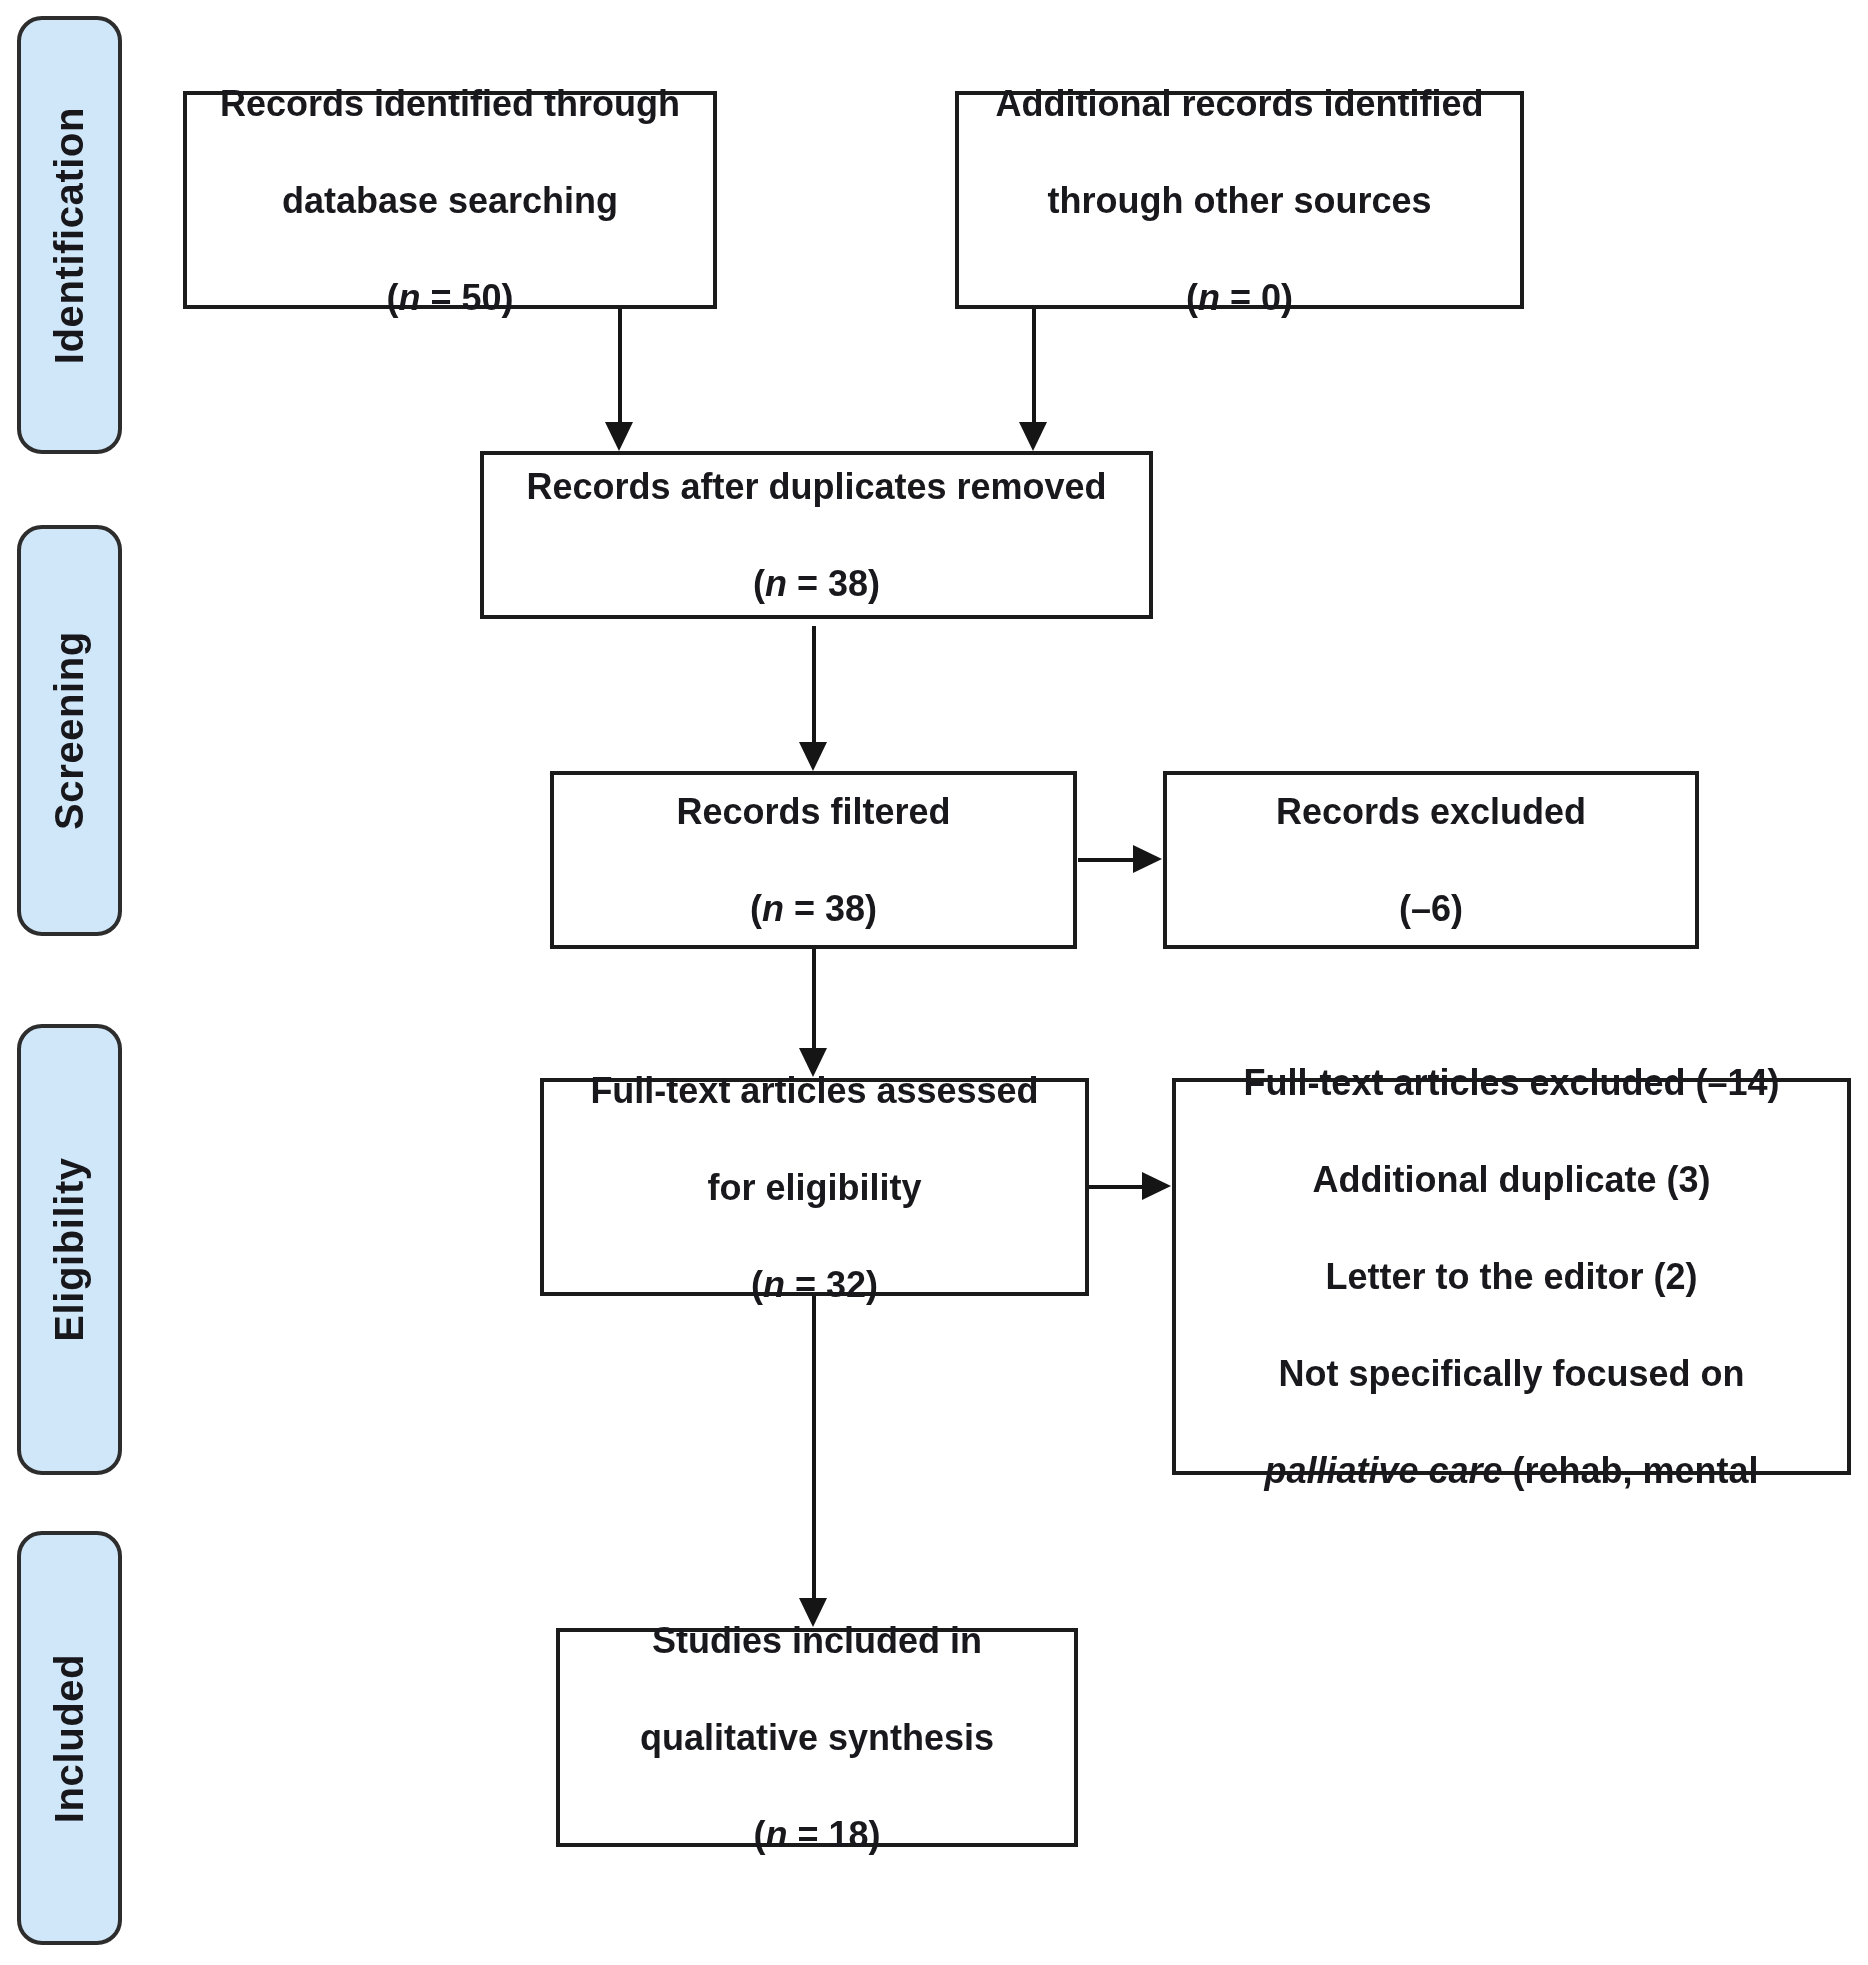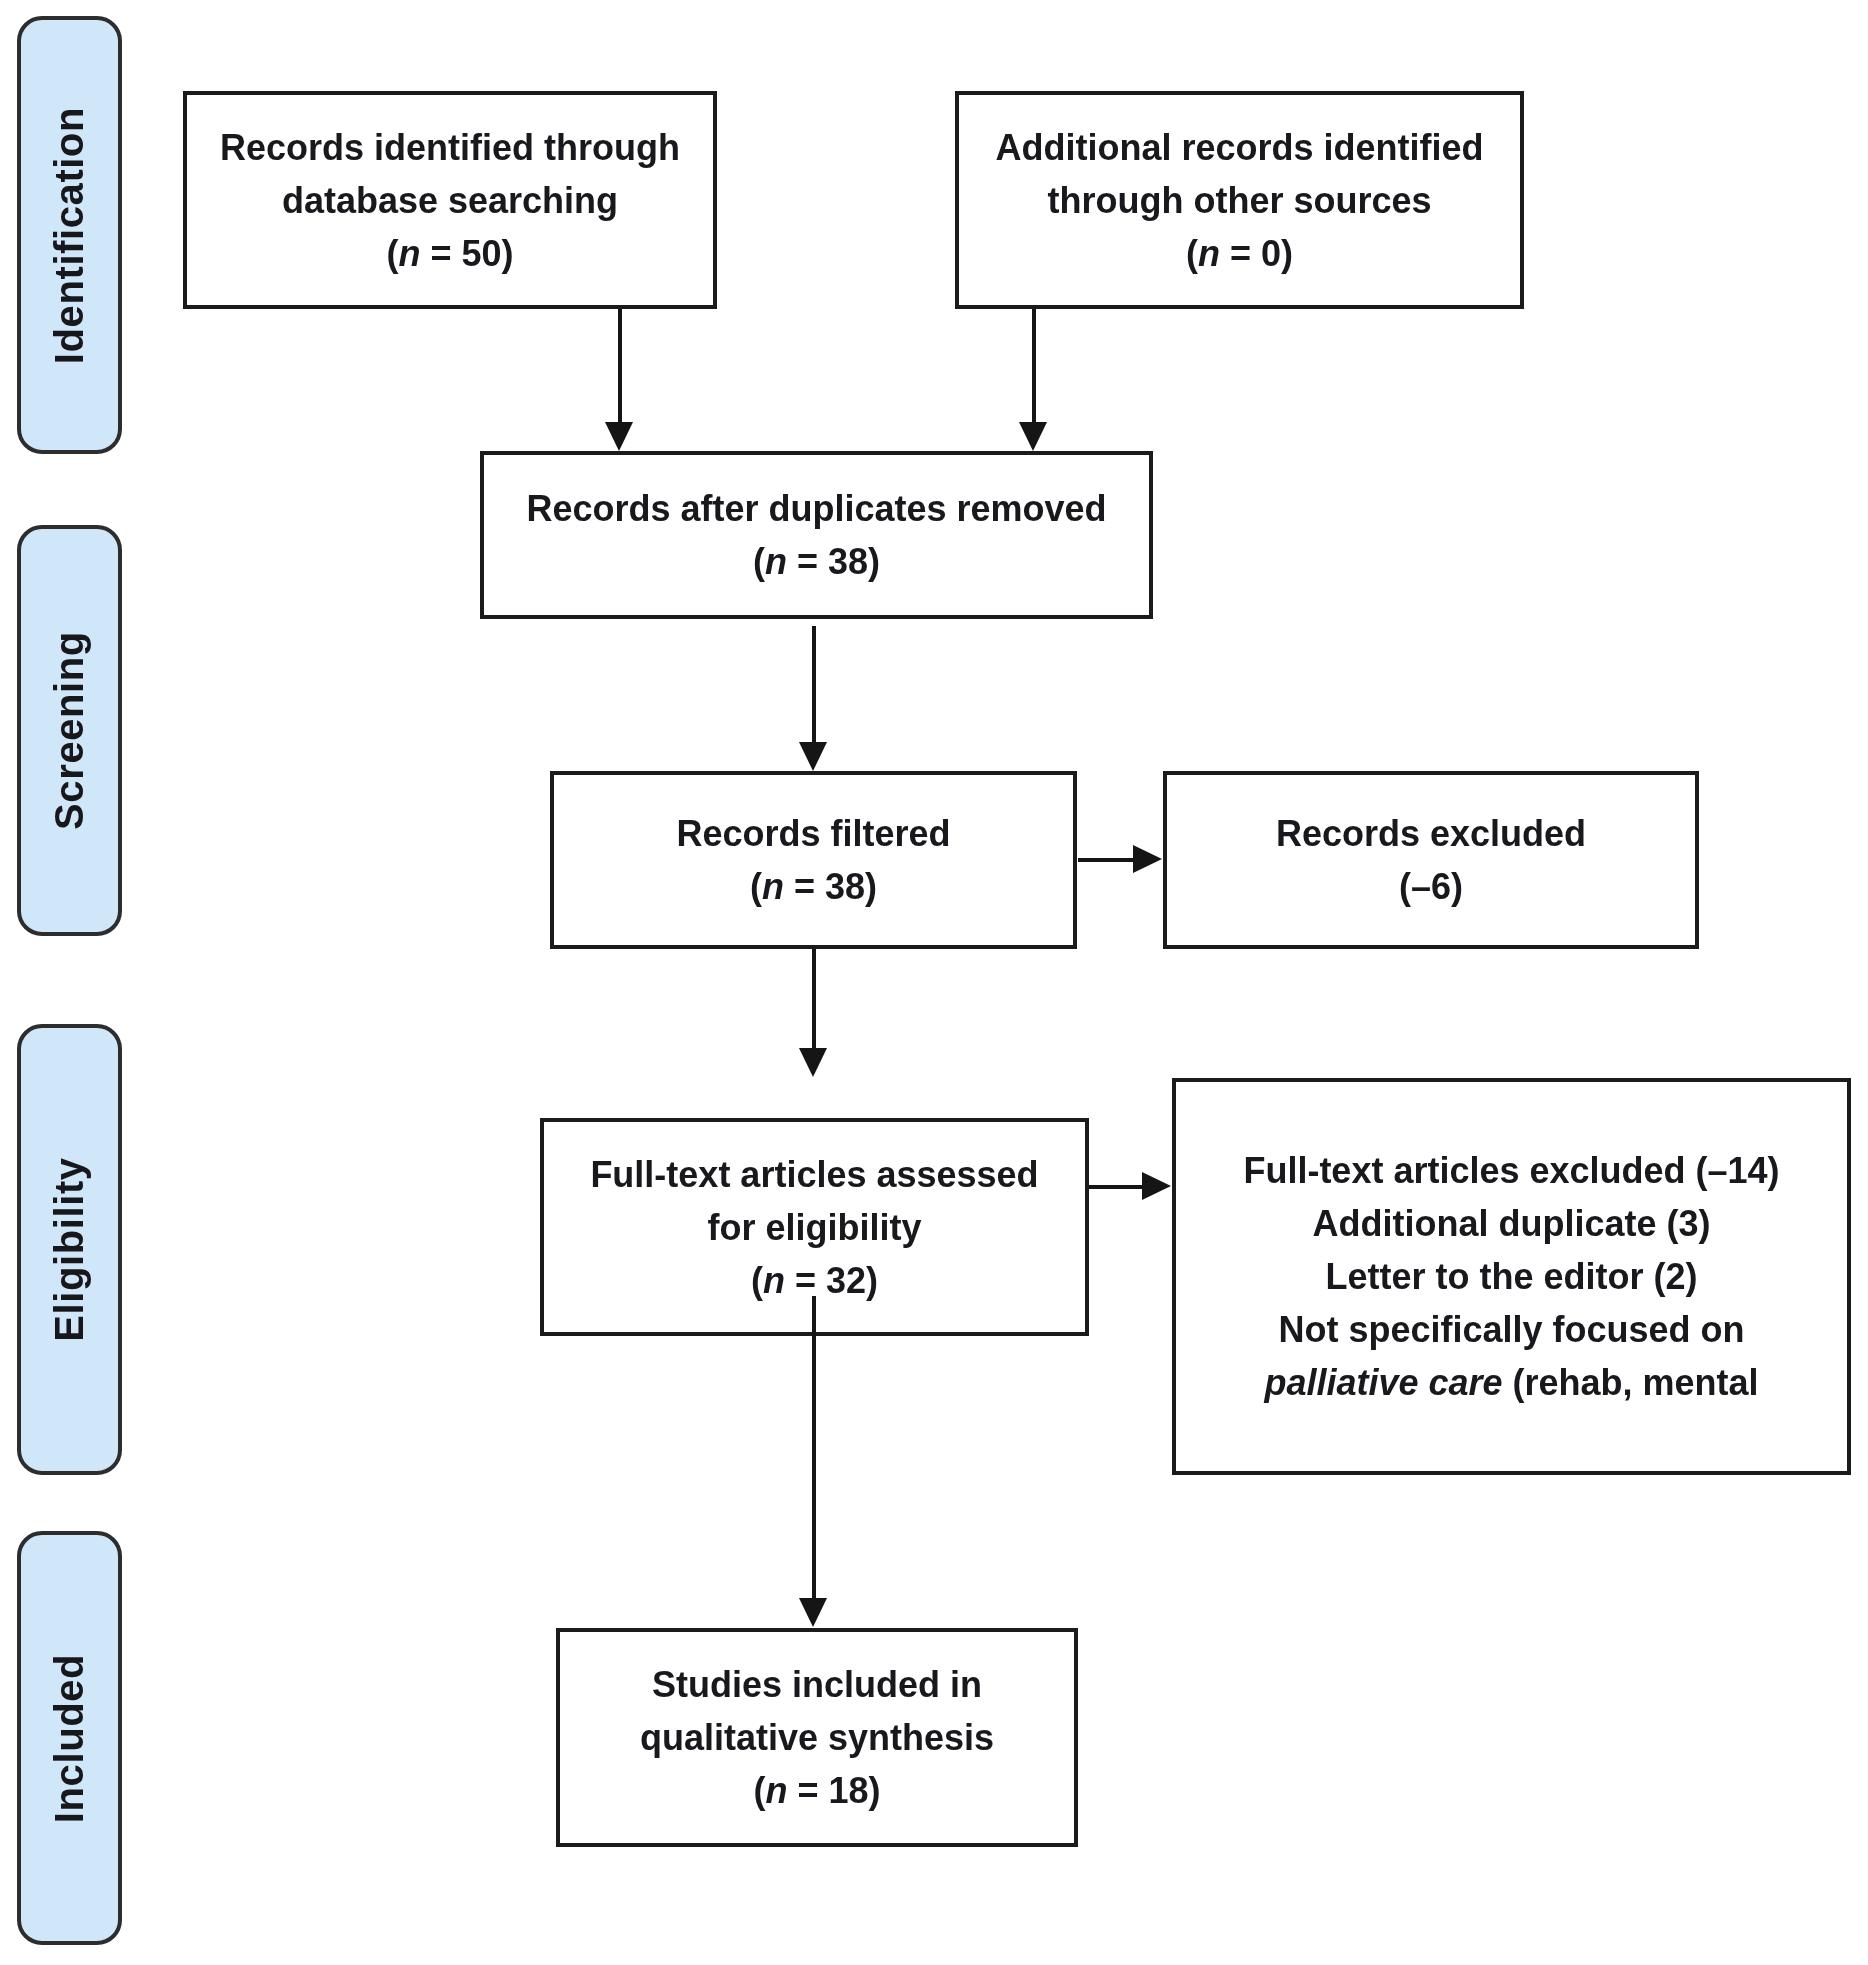--- a/index.html
+++ b/index.html
@@ -41,20 +41,21 @@
     border: 4.5px solid #1b1b1b;
     display: flex;
     flex-direction: column;
     justify-content: center;
     align-items: center;
     text-align: center;
     font-size: 36px;
     line-height: 53px;
     font-weight: bold;
     color: #18181d;
+    gap: 44px;
   }
   .ln { white-space: nowrap; }
   .it { font-style: italic; }
   
   .vline { position: absolute; width: 4px; background: #151515; }
   .hline { position: absolute; height: 4px; background: #151515; }
   .head-down {
     position: absolute; width: 0; height: 0;
     border-left: 14.7px solid transparent;
     border-right: 14.7px solid transparent;
@@ -105,21 +106,21 @@
   <div class="fbox" style="left:550px; top:771px; width:527px; height:178px;">
     <div class="ln">Records filtered</div>
     <div class="ln"><span>(</span><span class="it">n</span><span> = 38)</span></div>
   </div>
 
   <div class="fbox" style="left:1163px; top:771px; width:536px; height:178px;">
     <div class="ln">Records excluded</div>
     <div class="ln">(–6)</div>
   </div>
 
-  <div class="fbox" style="left:540px; top:1078px; width:549px; height:218px;margin-top:40px;">
+  <div class="fbox" style="left:540px; top:1078px; width:549px; height:218px;">
     <div class="ln">Full-text articles assessed</div>
     <div class="ln">for eligibility</div>
     <div class="ln"><span>(</span><span class="it">n</span><span> = 32)</span></div>
   </div>
 
   <div class="fbox" style="left:1172px; top:1078px; width:679px; height:397px;text-align:center;">
     <div class="ln">Full-text articles excluded (–14)</div>
     <div class="ln">Additional duplicate (3)</div>
     <div class="ln">Letter to the editor (2)</div>
     <div class="ln">Not specifically focused on</div>

